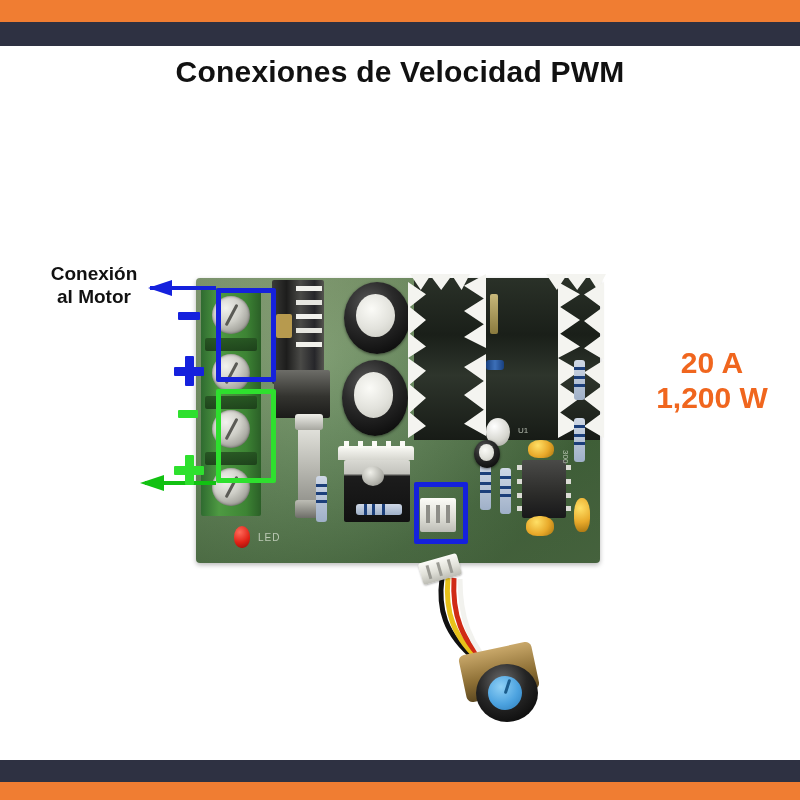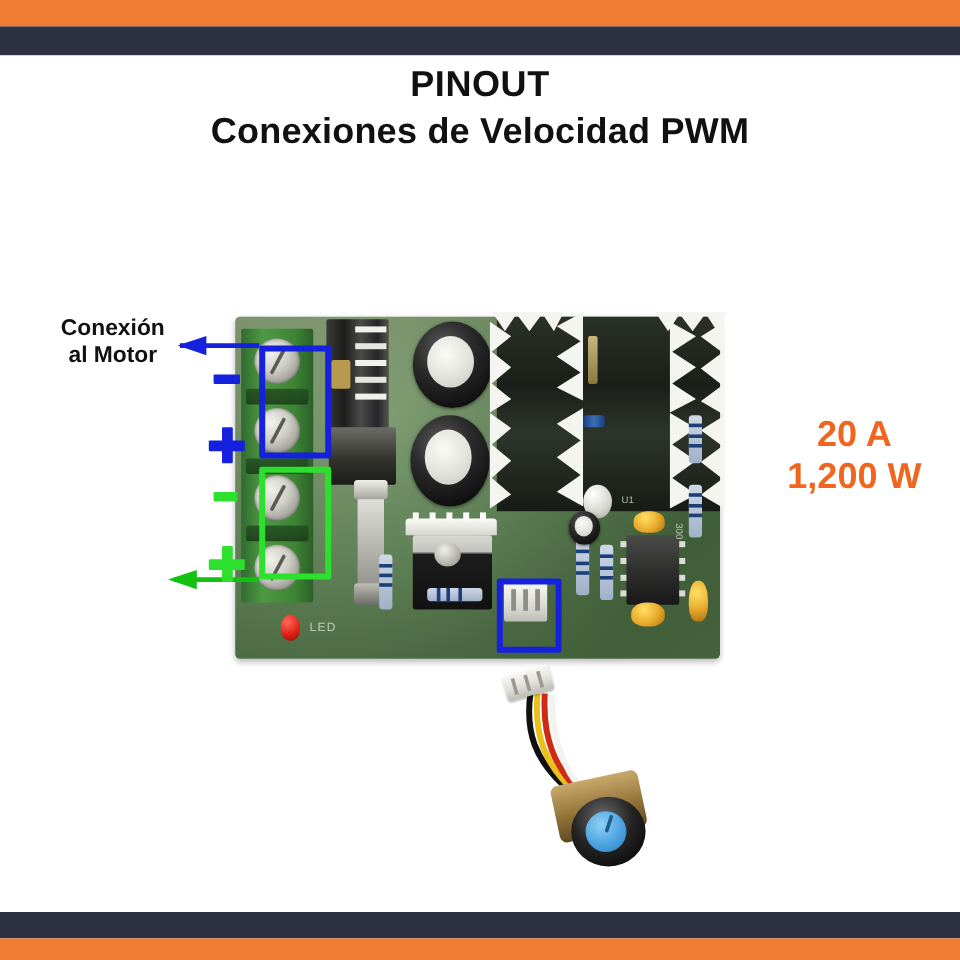--- a/index.html
+++ b/index.html
@@ -94,21 +94,21 @@
   .sym { position: absolute; }
   .sym .hbar, .sym .vbar { position: absolute; border-radius: 1px; }
   .sym-minus-blue { left: 178px; top: 305px; width: 22px; height: 22px; }
   .sym-plus-blue  { left: 174px; top: 356px; width: 30px; height: 30px; }
   .sym-minus-green{ left: 178px; top: 404px; width: 20px; height: 20px; }
   .sym-plus-green { left: 174px; top: 455px; width: 30px; height: 30px; }
 
   
   .pcb {
     position: absolute;
-    left: 196px; top: 264px;
+    left: 196px; top: 278px;
     width: 404px; height: 285px;
     background: linear-gradient(150deg,#7f9b6d 0%, #6f8f5d 18%, #5d8452 45%, #4e7545 75%, #567a4c 100%);
     border-radius: 4px;
     box-shadow: 0 2px 5px rgba(0,0,0,0.28);
     overflow: visible;
   }
   .pcb-shade {
     position:absolute; inset:0;
     background: radial-gradient(circle at 30% 28%, rgba(255,255,255,0.16), rgba(0,0,0,0.20) 78%);
     border-radius:4px;
@@ -243,21 +243,20 @@
 <body>
 
 <div class="page">
 
   <div class="bar-orange-top"></div>
   <div class="bar-dark-top"></div>
   <div class="bar-dark-bottom"></div>
   <div class="bar-orange-bottom"></div>
 
   <div class="title-block">
-    <div class="title-line1">PINOUT</div>
     <div class="title-line2">Conexiones de Velocidad  PWM</div>
   </div>
 
   <div class="pcb">
     <div class="pcb-shade"></div>
 
     <div class="termblock">
       <div class="term-screw" style="top:8px;"></div>
       <div class="term-slot" style="top:50px;"></div>
       <div class="term-screw" style="top:66px;"></div>

